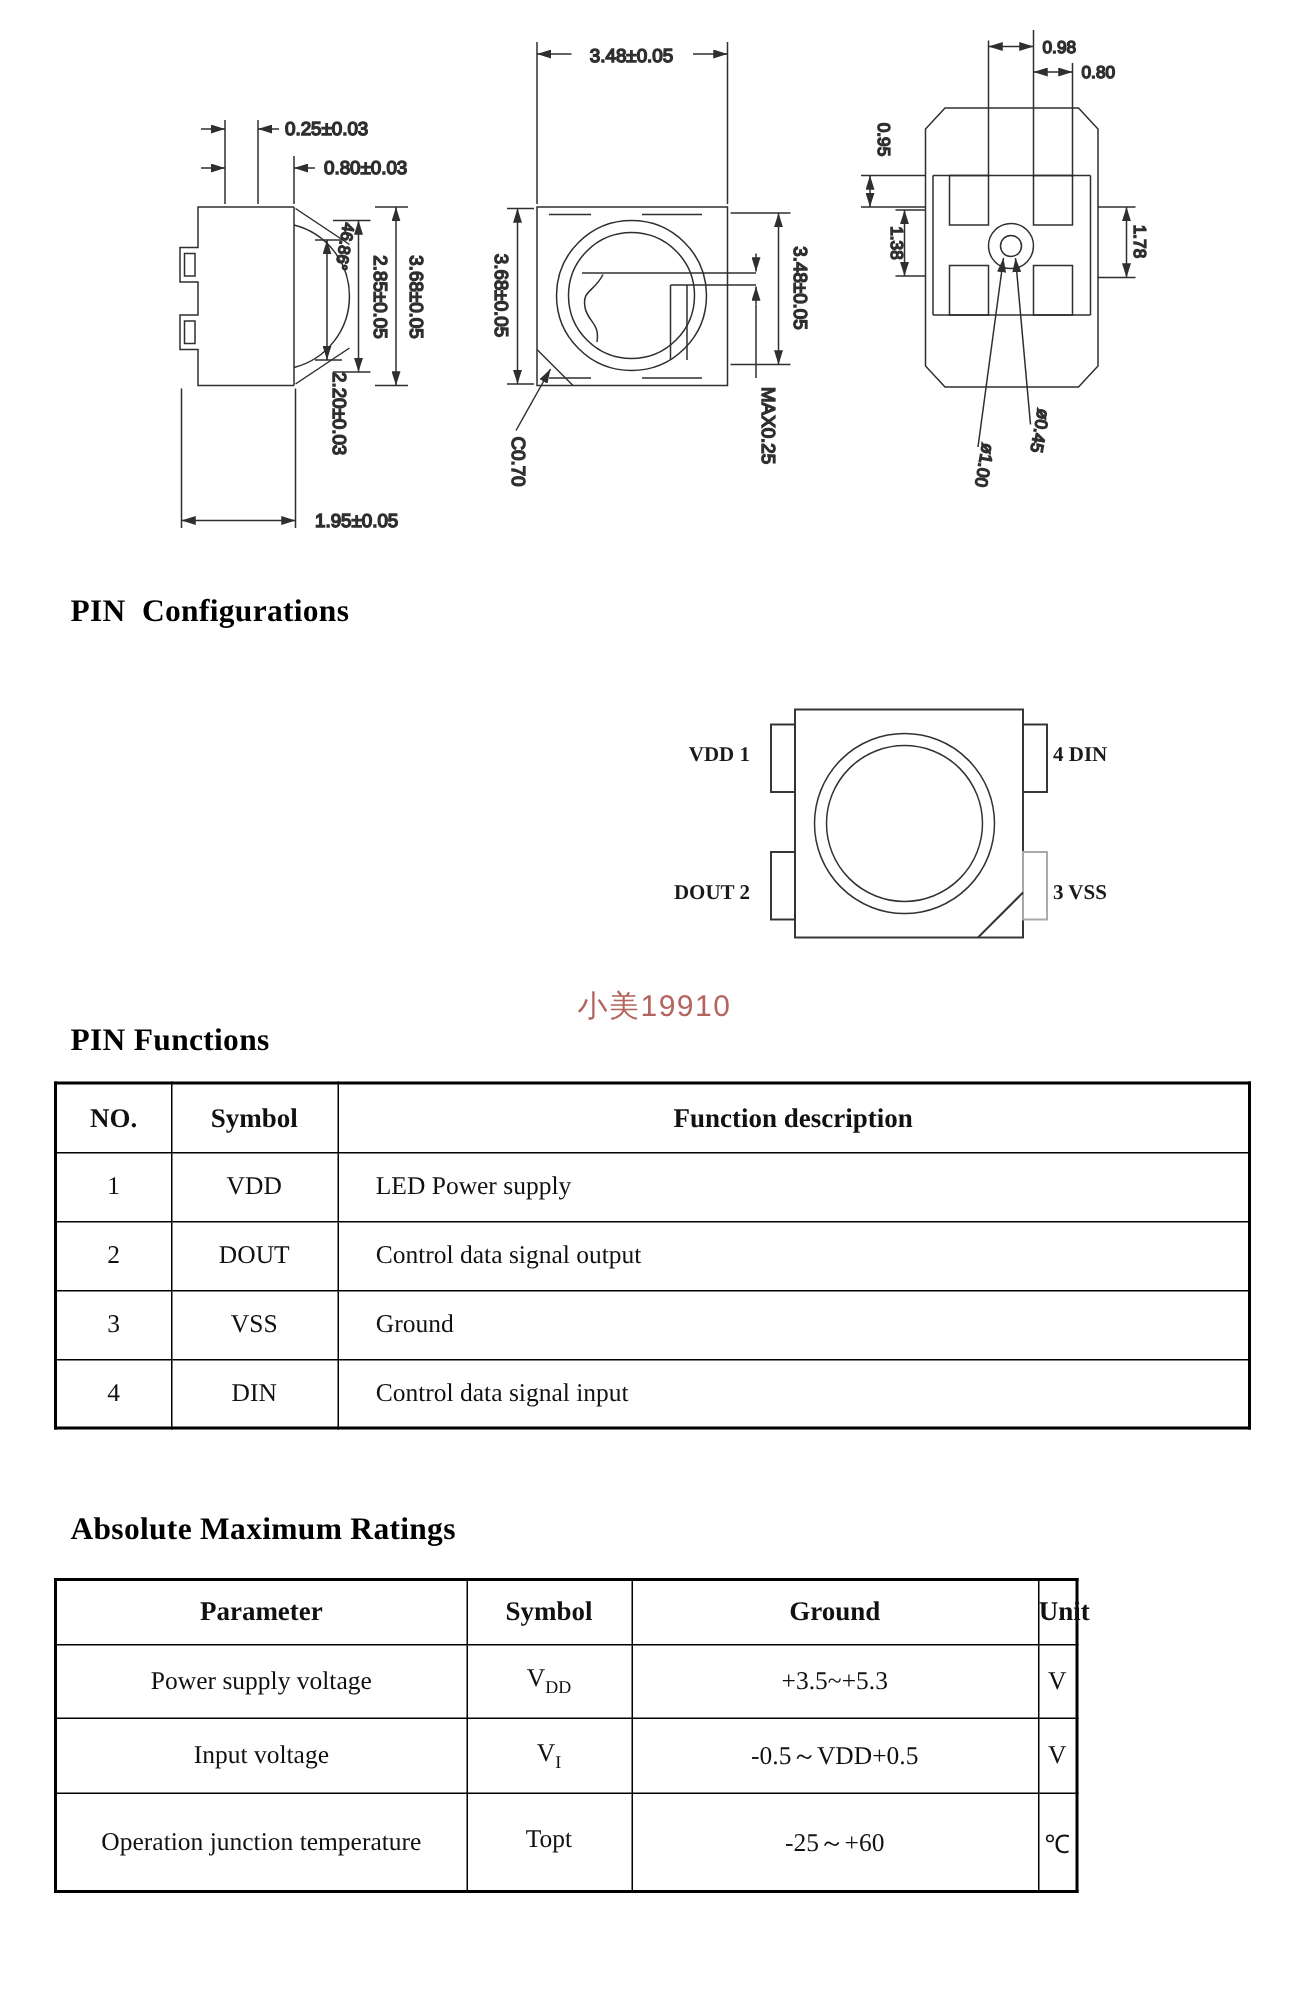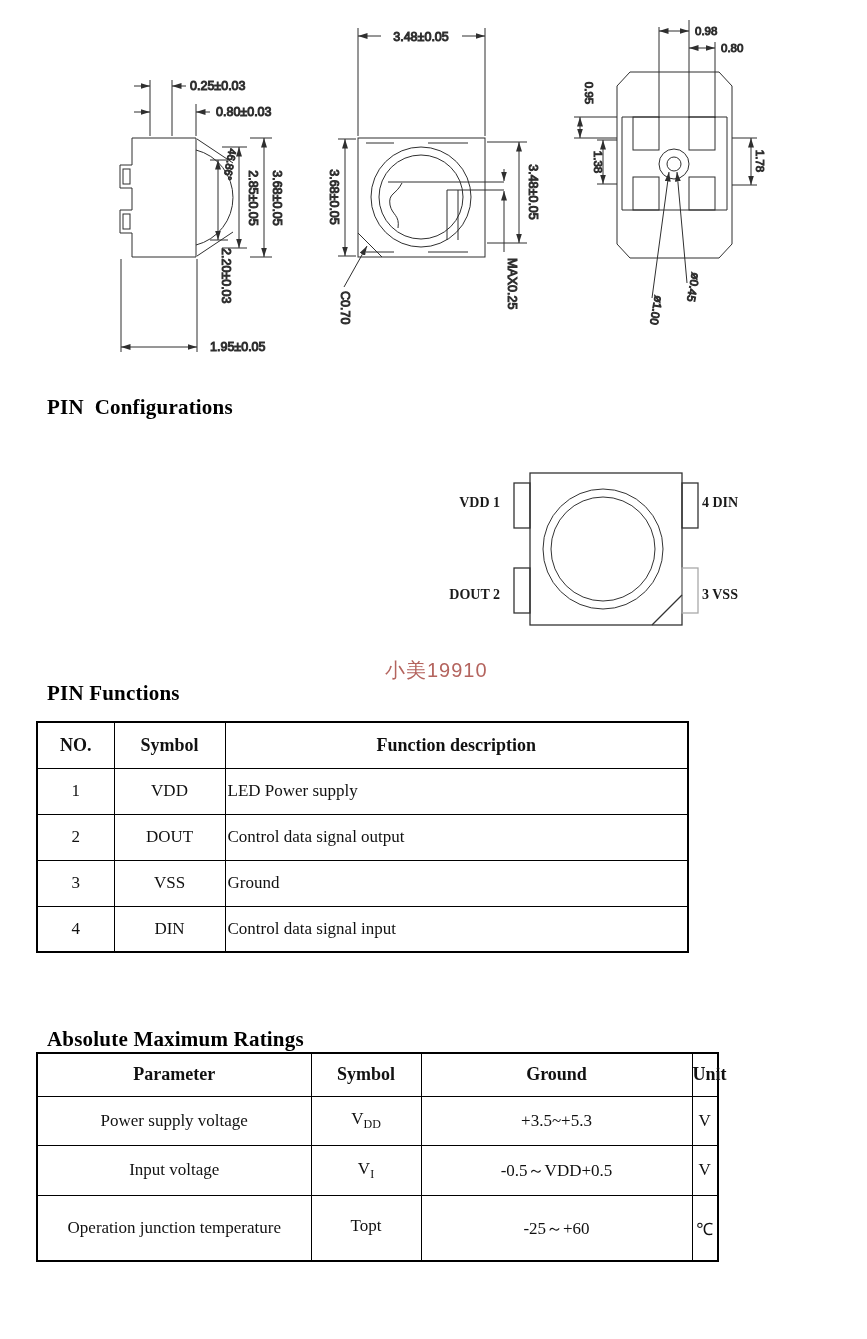--- a/index.html
+++ b/index.html
@@ -15,34 +15,34 @@
   .pinlabel { font-family:"Liberation Serif", serif; font-weight:bold; font-size:14px; fill:#1a1a1a; }
   #mech, #pincfg { position:absolute; }
   #mech   { left:0;   top:0;   }
   #pincfg { left:440px; top:458px; }
   h2.sect {
     position:absolute; left:47px; font-size:21px; font-weight:bold;
     color:#000; white-space:pre; letter-spacing:0.2px;
   }
   #h-pincfg { top:395px; }
   #h-pinfn  { top:681px; }
-  #h-amr    { top:1007px;margin-top:20px; }
+  #h-amr    { top:1007px; }
   .watermark {
     position:absolute; left:385px; top:657px; font-size:20px;
     font-family:"Liberation Sans", sans-serif; letter-spacing:1px;
   }
   table { position:absolute; border-collapse:collapse; table-layout:fixed;
           background:#fff; color:#111; }
   th, td { border:1px solid #000; text-align:center; vertical-align:middle;
            font-family:"Liberation Serif", serif; }
   th { font-size:18px; font-weight:bold; }
   td { font-size:17px; }
-  #pin-table { left:36px; top:721px; width:653px; border:2px solid #000; }
+  #pin-table { left:36px; top:721px; width:798px; border:2px solid #000; }
   #pin-table tr { height:46px; }
-  #pin-table td.desc { text-align:left; padding-left:2px; }
+  #pin-table td.desc { text-align:left; padding-left:25px; }
   #amr-table { left:36px; top:1052px; width:683px; border:2px solid #000; }
   #amr-table tr.hdr { height:43px; }
   #amr-table tr.r1  { height:43px; }
   #amr-table tr.r2  { height:42px; }
   #amr-table tr.r3  { height:66px; }
   #amr-table tr.r4  { height:43px; }
   #amr-table td.param { padding:12px 28px; line-height:1.45; }
   sub { font-size:12px; }
 </style>
 </head>

